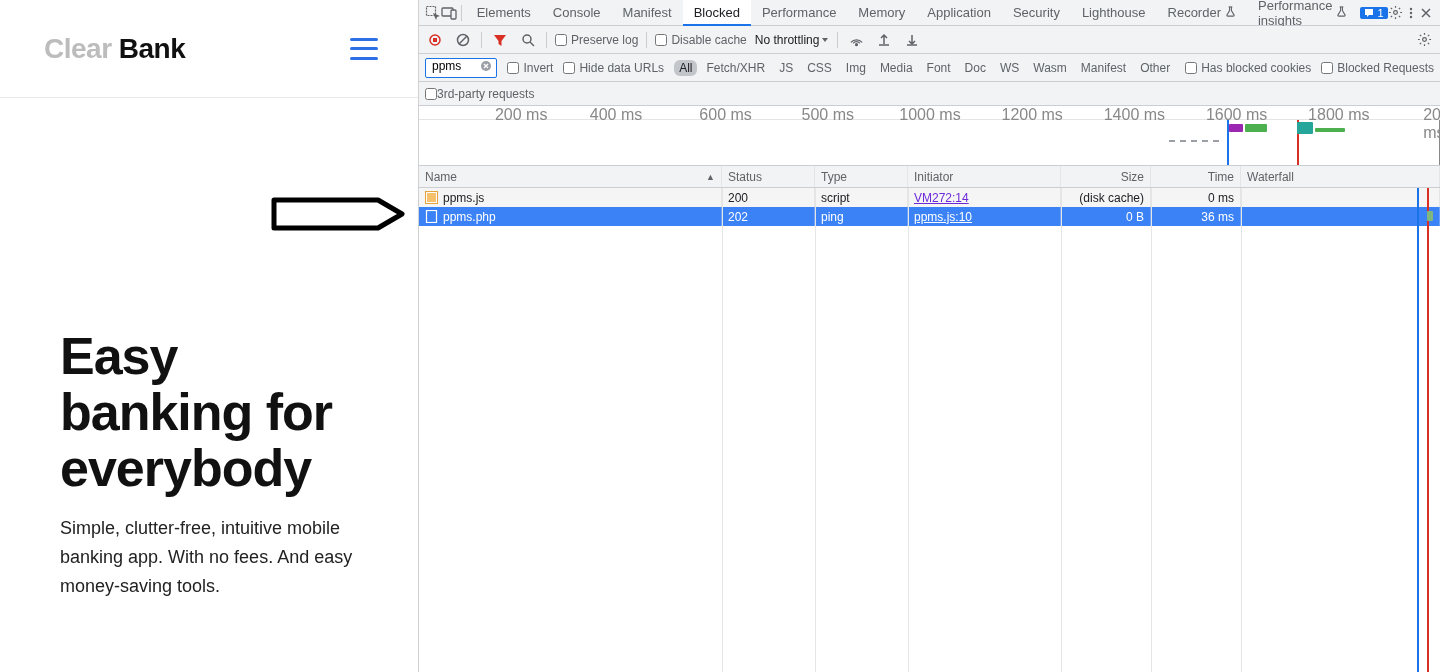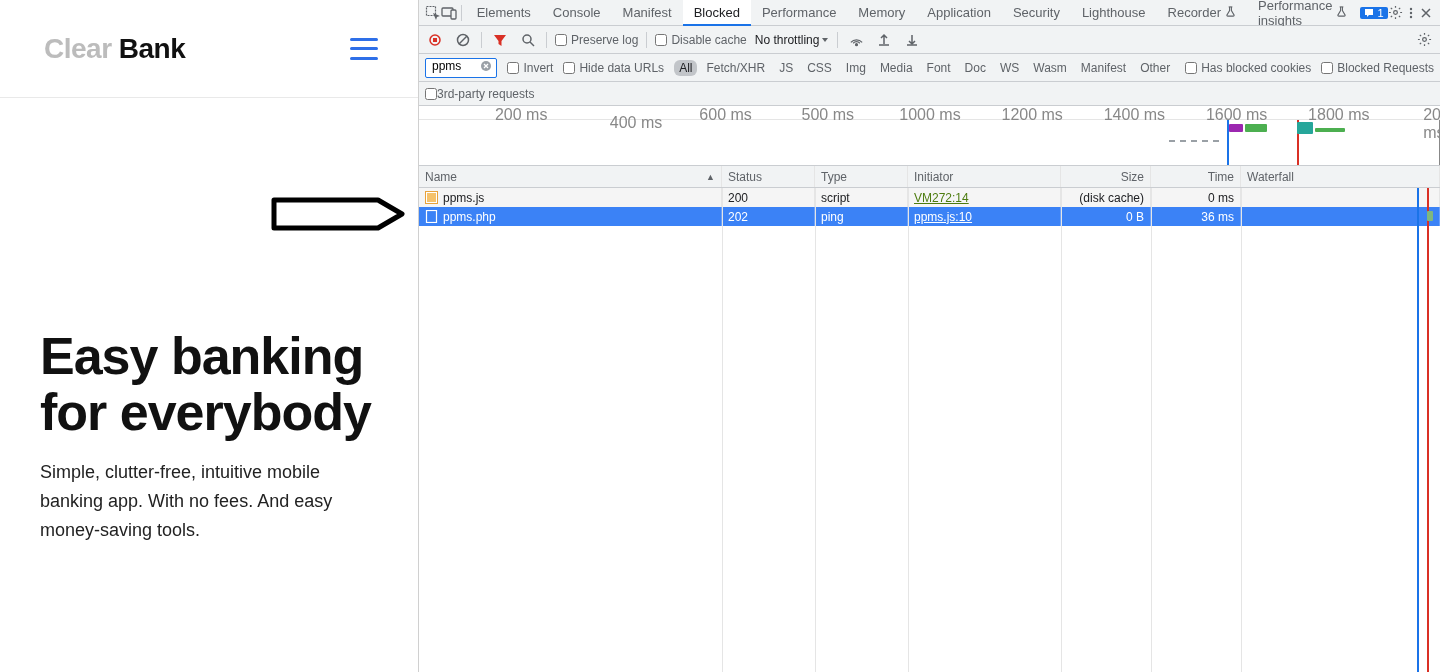--- a/index.html
+++ b/index.html
@@ -6,21 +6,21 @@
 body { font-family: -apple-system, BlinkMacSystemFont, "Segoe UI", Helvetica, Arial, sans-serif; font-size: 12px; color: #333; background: #fff; width: 1440px; height: 672px; overflow: hidden; position: relative; }
 
 
 .site-panel { position: absolute; left: 0; top: 0; width: 418px; height: 588px; background: #fff; }
 .site-header { height: 98px; display: flex; align-items: center; justify-content: space-between; padding: 0 40px 0 44px; border-bottom: 1px solid #e9e9e9; }
 .site-logo { font-size: 28px; font-weight: 800; letter-spacing: -0.5px; }
 .site-logo .grey { color: #bcbcbc; }
 .site-logo .black { color: #111; }
 .hamburger { width: 28px; height: 22px; display: flex; flex-direction: column; justify-content: space-between; cursor: pointer; }
 .hamburger span { display: block; height: 3px; background: #2e6fe8; border-radius: 2px; }
-.site-hero { padding: 0 40px; margin-top: 230px; }
+.site-hero { padding: 0 40px; margin-top: 230px; margin-left: 20px; }
 .site-hero h1 { font-size: 52px; line-height: 1.08; font-weight: 800; color: #111; letter-spacing: -1px; }
 .site-hero p { margin-top: 18px; font-size: 18px; line-height: 1.6; color: #222; font-weight: 400; max-width: 320px; }
 
 
 .arrow-anno { position: absolute; left: 268px; top: 192px; }
 
 
 .devtools { position: absolute; left: 418px; top: 0; right: 0; bottom: 0; background: #fff; border-left: 1px solid #d0d0d0; display: flex; flex-direction: column; }
 
 
@@ -76,21 +76,21 @@
 .col-size { width: 90px; justify-content: flex-end; }
 .col-time { width: 90px; justify-content: flex-end; }
 .col-waterfall { flex: 1; border-right: none; position: relative; }
 .dt-grid .sort-ind { margin-left:auto; font-size:9px; color:#5f6368;}
 .dt-grid .gbody { flex: 1; position: relative; overflow: hidden; background:#fff; }
 .dt-grid .grow { display: flex; height: 19px; }
 .dt-grid .grow.r0 { background: #f5f5f5; }
 .dt-grid .grow.sel { background: #3b82f6; color: #fff; justify-content: flex-end; }
 .dt-grid .grow.sel .gcell { color: #fff; border-right-color: rgba(255,255,255,0.25); }
 .dt-grid .grow.sel a { color: #fff; }
-.dt-grid .grow a { color: #4d7c0f; text-decoration: underline; }
+.dt-grid .grow a { color: #6d28d9; text-decoration: underline; }
 .dt-grid .file-ico { width:13px; height:13px; margin-right:5px; display:inline-flex; align-items:center; justify-content:center; flex-shrink:0;}
 .dt-grid .gbody .vline { position:absolute; top:0; bottom:0; width:2px;}
 .dt-grid .colgrid { position:absolute; top:0; bottom:0; width:1px; background:#e5e5e5;}
 .wf-bar { position:absolute; height:10px; top:4px; border-radius:1px; background:#7fb77e;}
 
 input[type=checkbox]{ width:12px; height:12px; }
 </style>
 </head>
 <body>
 
@@ -293,21 +293,21 @@
   <div class="dt-filter2">
     <label>
         <input type="checkbox" style="">
         <span>3rd-party requests</span>
       </label>
   </div>
 
   <div class="dt-timeline">
     <div class="ruler" id="timeline-ruler">
         <span class="tick" style="left: 102.2px;">200 ms</span>
-        <span class="tick" style="left: 217px; margin-top: 8px;">400 ms</span>
+        <span class="tick" style="left: 197px;">400 ms</span>
         <span class="tick" style="left: 306.6px;">600 ms</span>
         <span class="tick" style="left: 408.8px;">500 ms</span>
         <span class="tick" style="left: 511px;">1000 ms</span>
         <span class="tick" style="left: 613.2px;">1200 ms</span>
         <span class="tick" style="left: 715.4px;">1400 ms</span>
         <span class="tick" style="left: 817.6px;">1600 ms</span>
         <span class="tick" style="left: 919.8px;">1800 ms</span>
         <span class="tick" style="left: 1022px;">2000 ms</span>
       </div>
     <div class="body">

